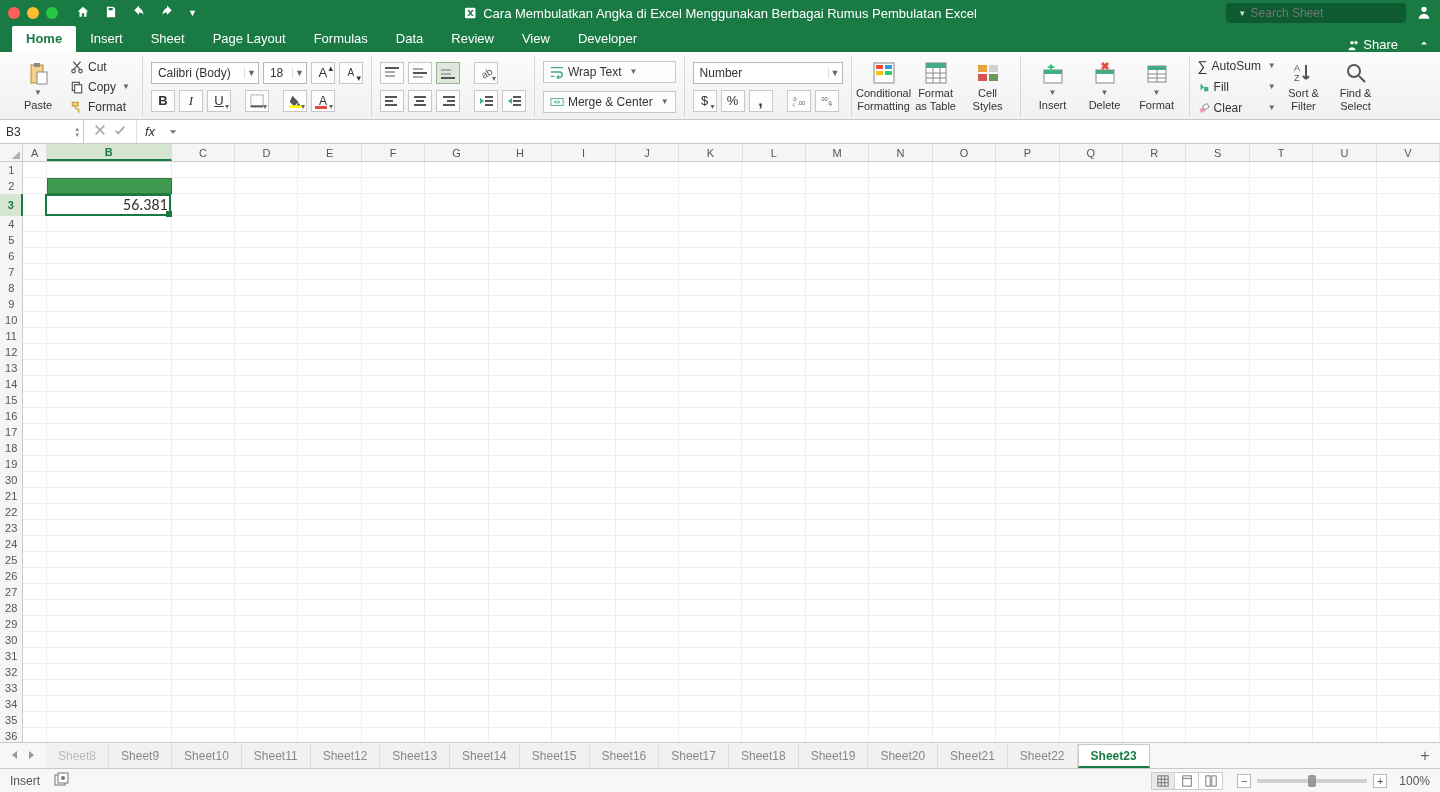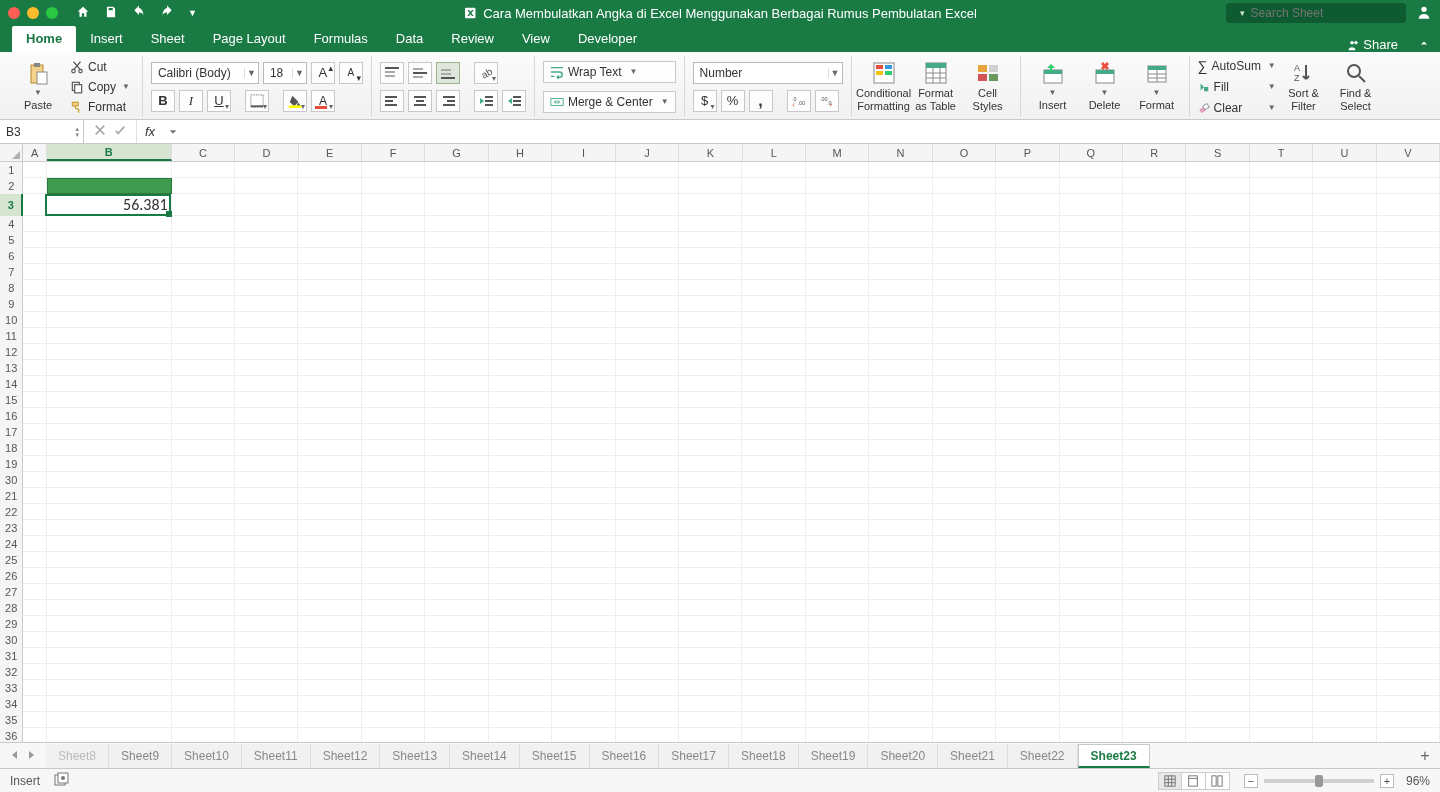--- a/index.html
+++ b/index.html
@@ -1537,15 +1537,15 @@
           <rect x="8" y="1" width="5" height="12" fill="none" stroke="#666"></rect>
         </svg>
       </div>
   </div>
   <div class="zoom">
     <div class="zbtn">−</div>
     <div class="zslider">
         <div class="zt"></div>
       </div>
     <div class="zbtn">+</div>
-    <span style="margin-left:6px">96%</span>
+    <span style="margin-left:6px">100%</span>
   </div>
 </div>
 
 </body></html>

